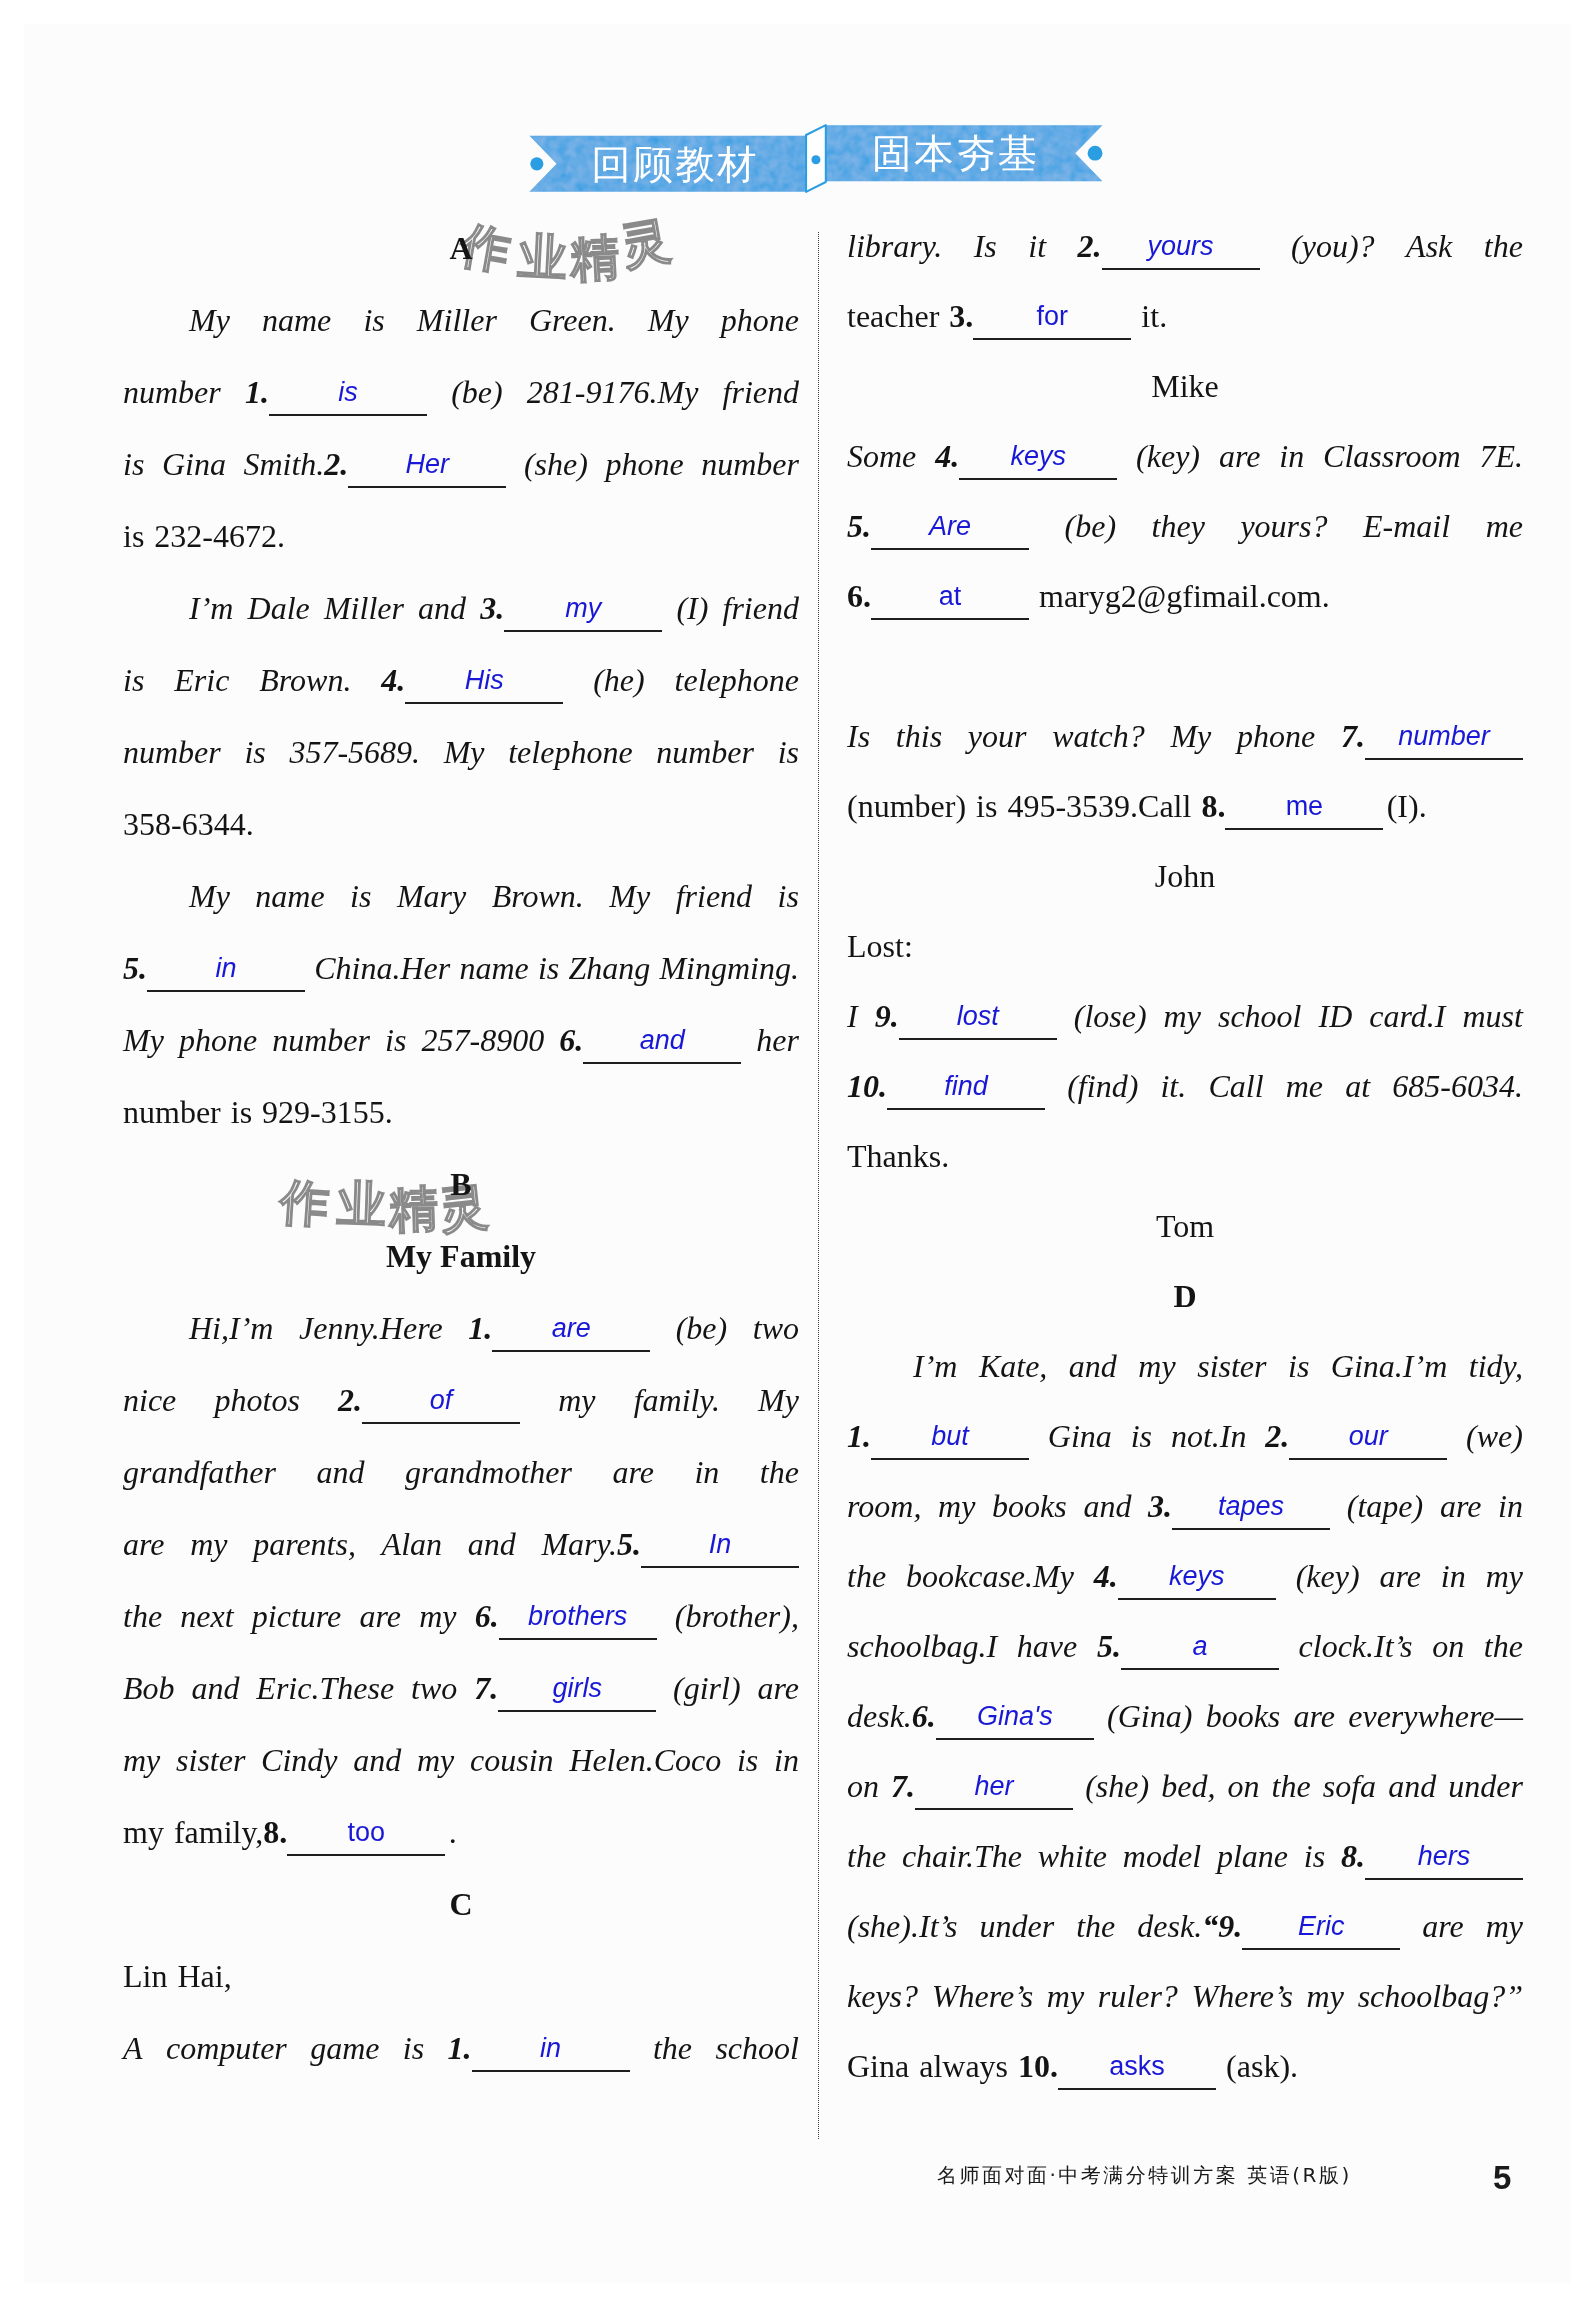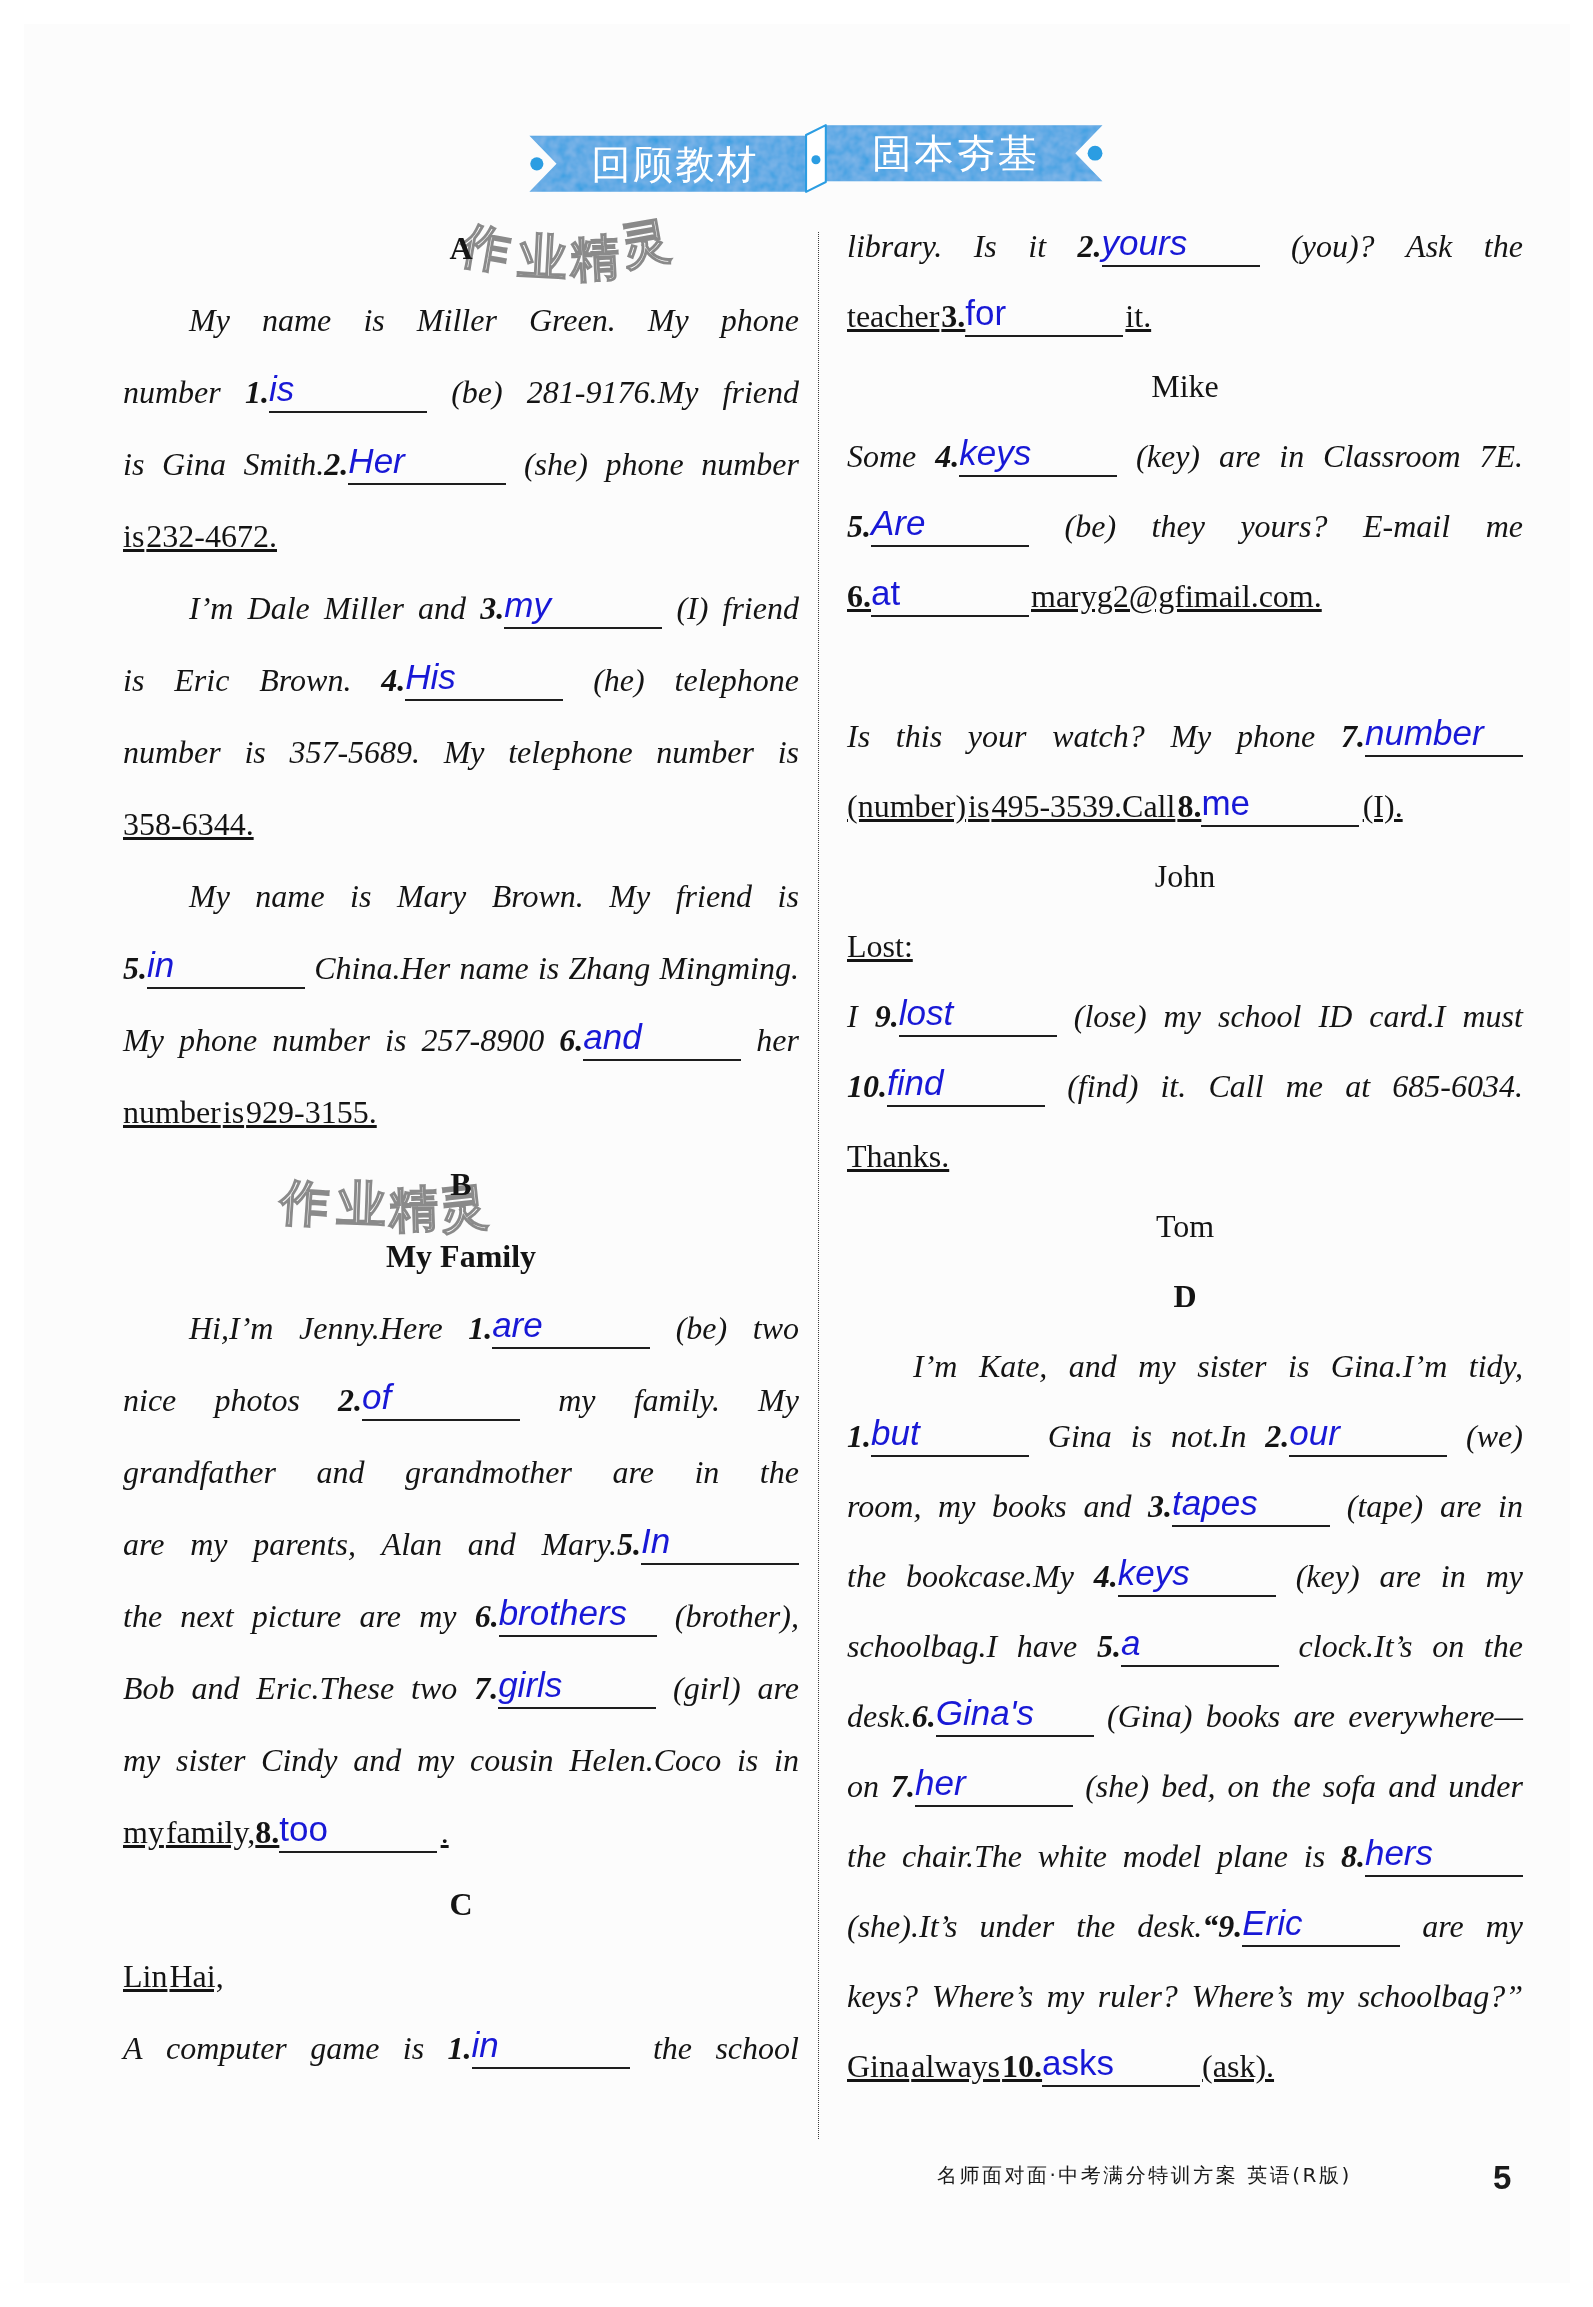--- a/index.html
+++ b/index.html
@@ -44,35 +44,35 @@
     display: flex;
     align-items: baseline;
     height: var(--lh);
     padding-top: 15px;
     font-size: 32px;
     line-height: 40px;
     white-space: nowrap;
   }
   .line.justify, .line.indent { justify-content: space-between; font-style: italic; }
   .line.indent { padding-left: 66px; }
-  .line.left { gap: 2px; text-decoration: underline; }
+  .line.left { gap: 10px; }
   .line.right { justify-content: center; }
   .line.heading, .line.title { justify-content: center; font-weight: bold; }
 
   .w, .unit { white-space: nowrap; }
   .num { font-weight: bold; }
   .blank {
     display: inline-block;
     width: 158px;
     height: 41px;
     line-height: 38px;
     border-bottom: 2.1px solid #1e1e1e;
-    text-align: left;
+    text-align: center;
     font-family: "Liberation Sans", sans-serif;
-    font-size: 35px;
+    font-size: 27px;
     font-weight: normal;
     color: var(--answer);
     vertical-align: baseline;
   }
   .ans { position: relative; top: -2.5px; }
   .post { margin-left: 3.3px; }
 
   .wm {
     position: absolute;
     width: 53px; height: 53px;

